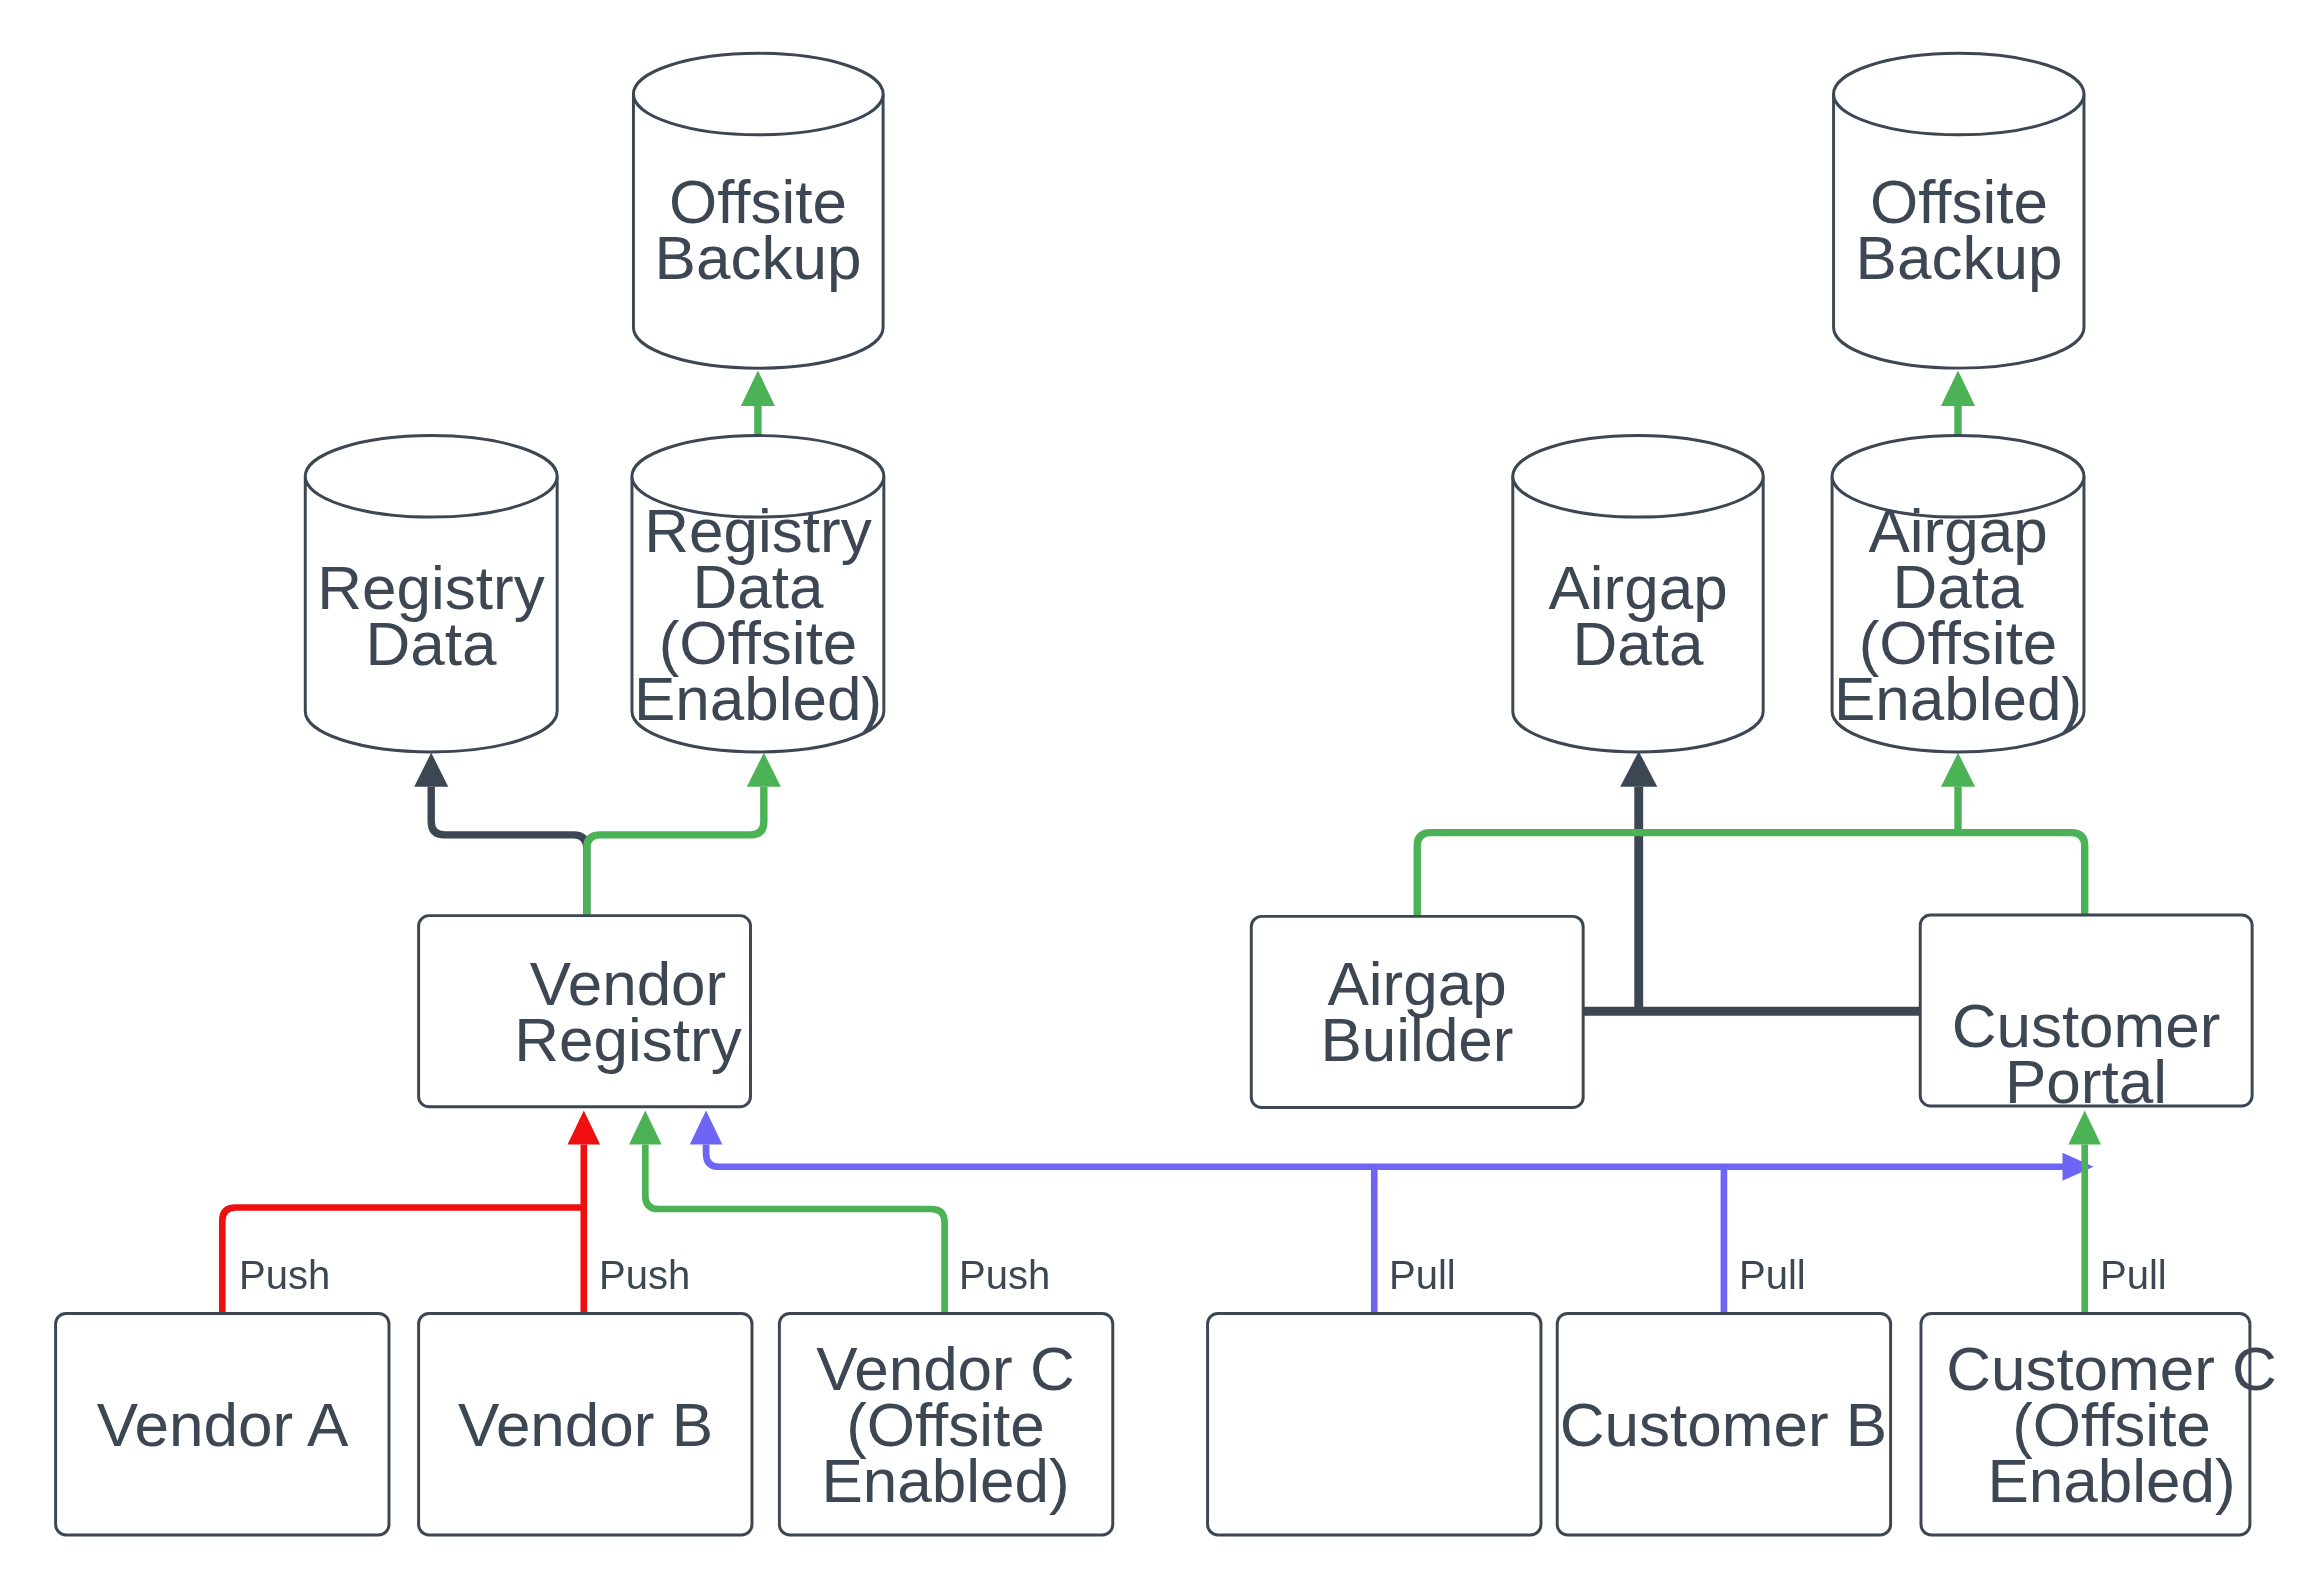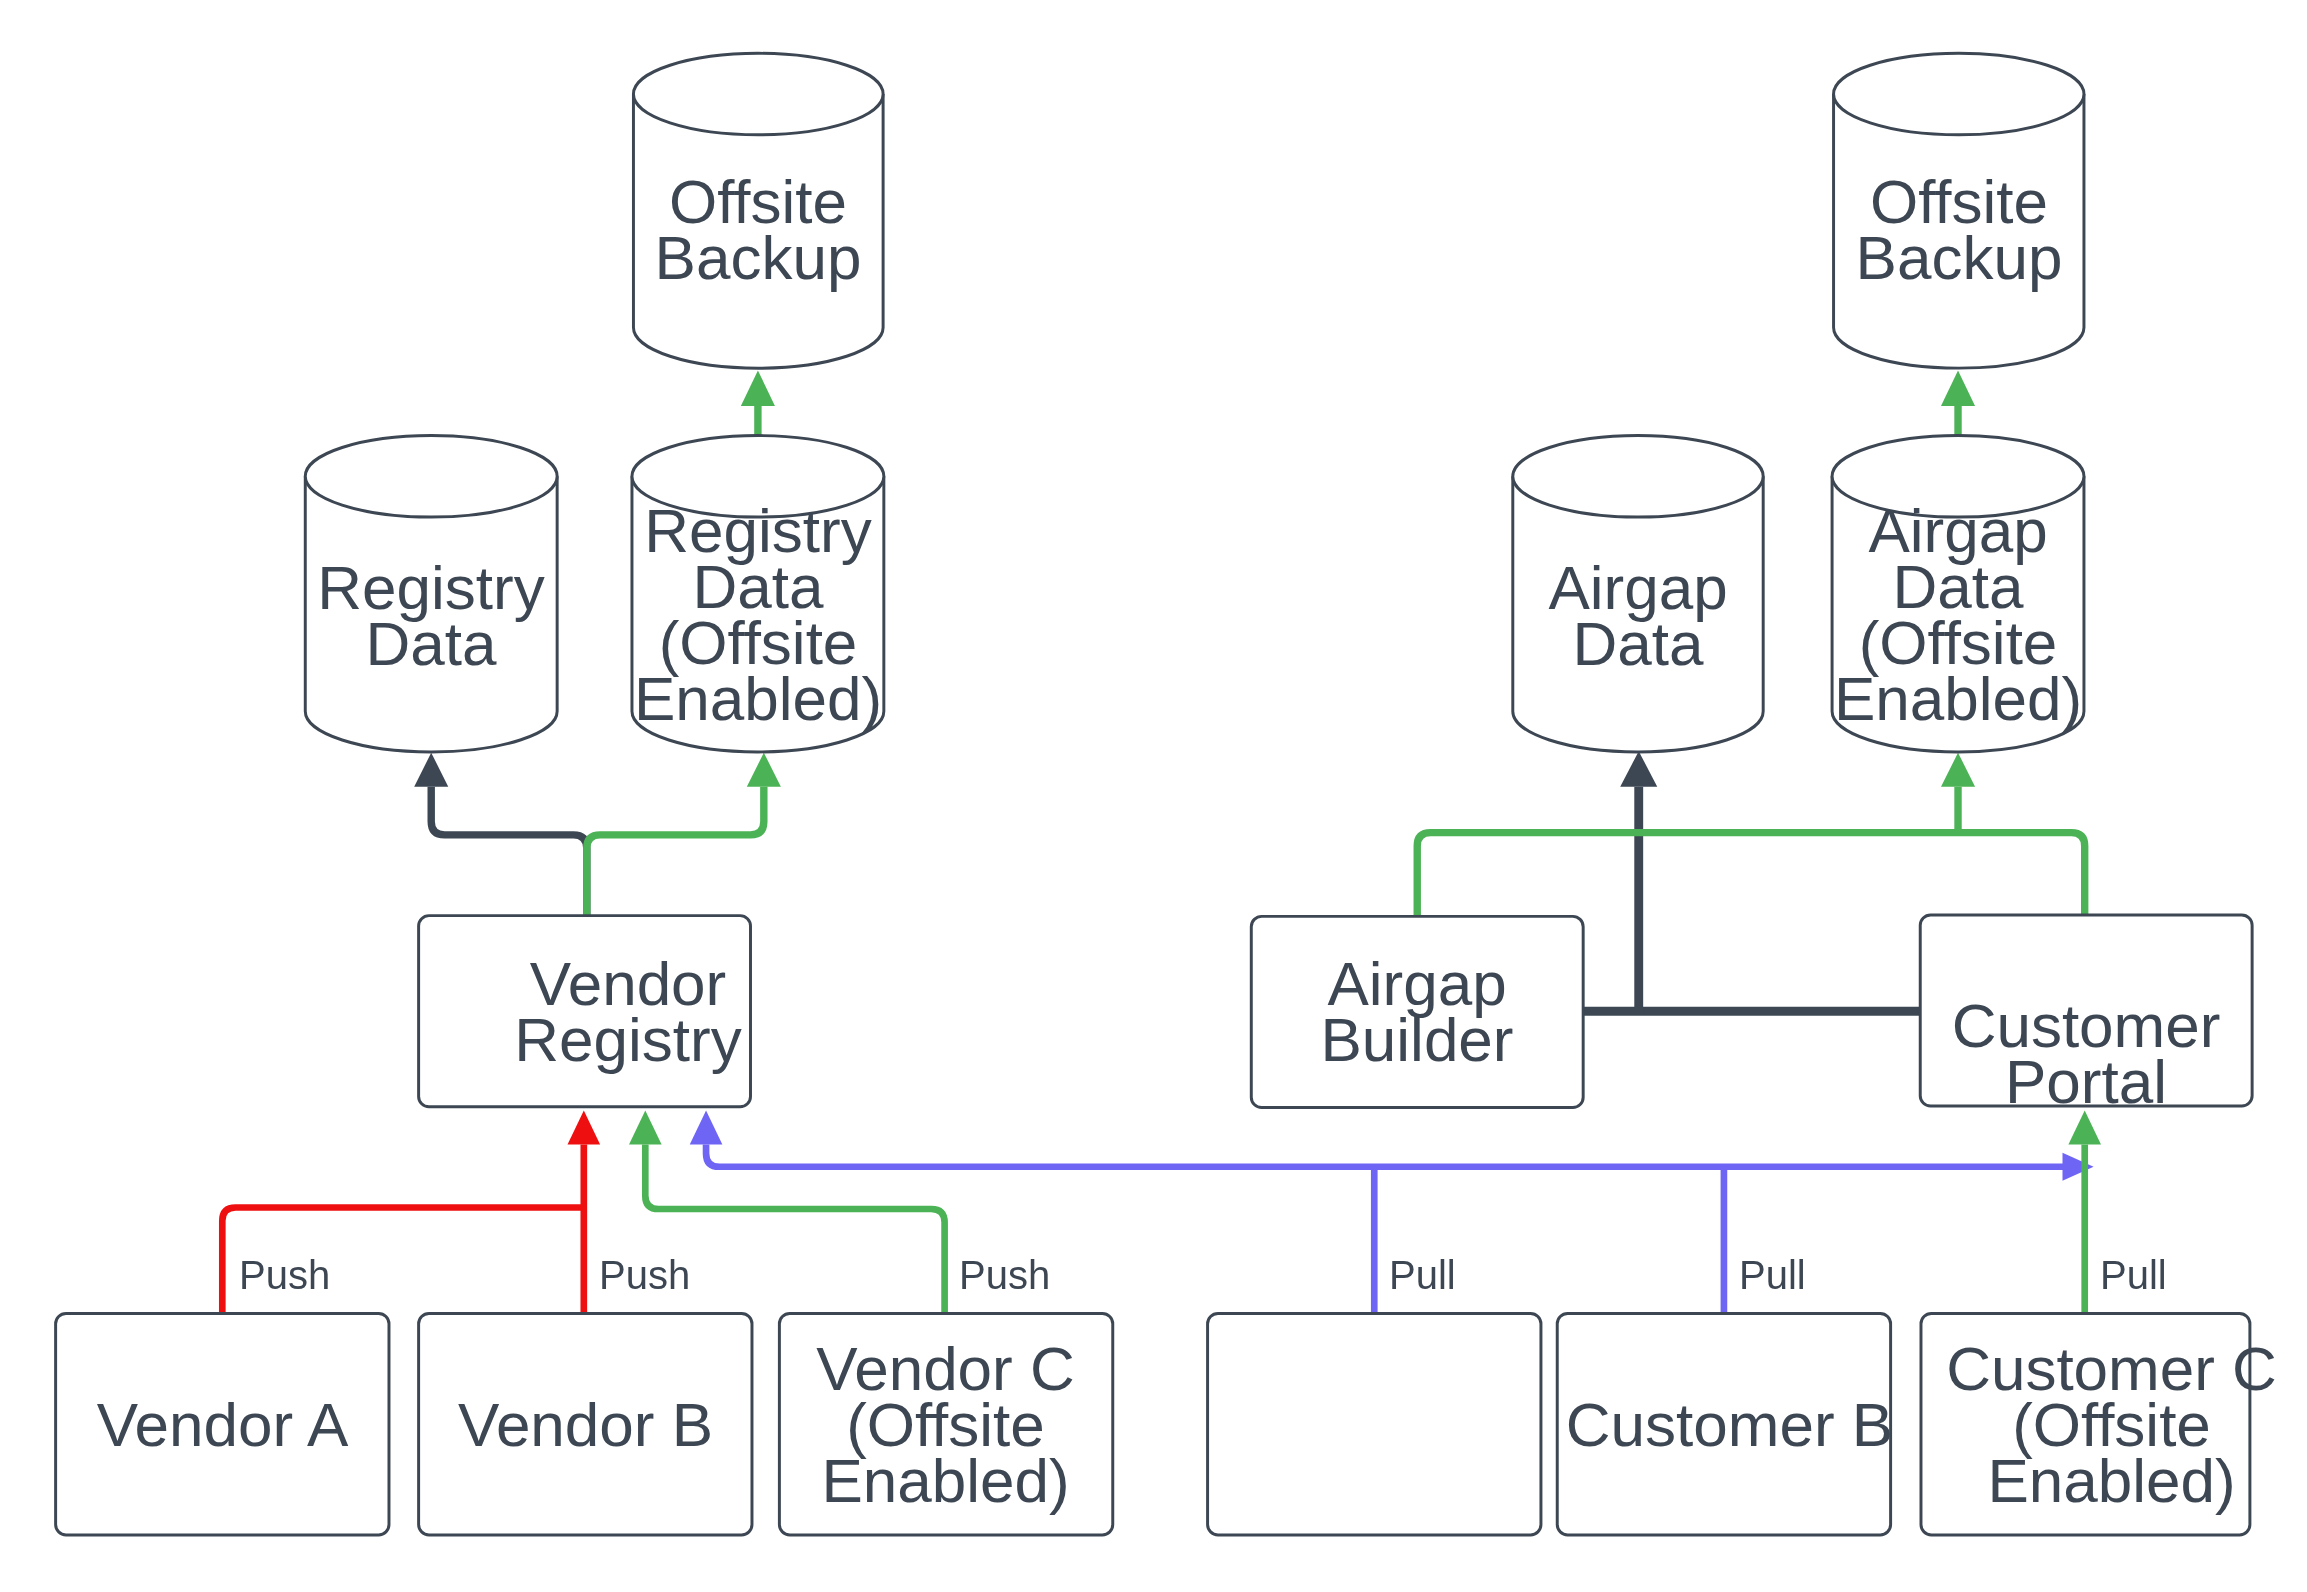--- a/index.html
+++ b/index.html
@@ -140,21 +140,21 @@
   <div class="node-label" style="left:1251px;top:916px;width:332px;height:191px;">Airgap
 Builder</div>
   <div class="node-label" style="left:1920px;top:915px;width:332px;height:218px;margin-top:30px;">Customer
 Portal</div>
 
   <div class="node-label" style="left:419px;top:1314px;width:333px;height:222px;">Vendor B</div>
   <div class="node-label" style="left:56px;top:1314px;width:333px;height:222px;">Vendor A</div>
   <div class="node-label" style="left:779px;top:1314px;width:333px;height:222px;">Vendor C
 (Offsite
 Enabled)</div>
-  <div class="node-label" style="left:1557px;top:1314px;width:333px;height:222px;margin-left:6px;">Customer B</div>
+  <div class="node-label" style="left:1557px;top:1314px;width:333px;height:222px;">Customer B</div>
   <div class="node-label" style="left:1921px;top:1314px;width:381px;height:222px;">Customer C
 (Offsite
 Enabled)</div>
 
   <div class="edge-label" style="left:239px;top:1249px;">Push</div>
   <div class="edge-label" style="left:599px;top:1249px;">Push</div>
   <div class="edge-label" style="left:959px;top:1249px;">Push</div>
   <div class="edge-label" style="left:1389px;top:1249px;">Pull</div>
   <div class="edge-label" style="left:1739px;top:1249px;">Pull</div>
   <div class="edge-label" style="left:2100px;top:1249px;">Pull</div>

